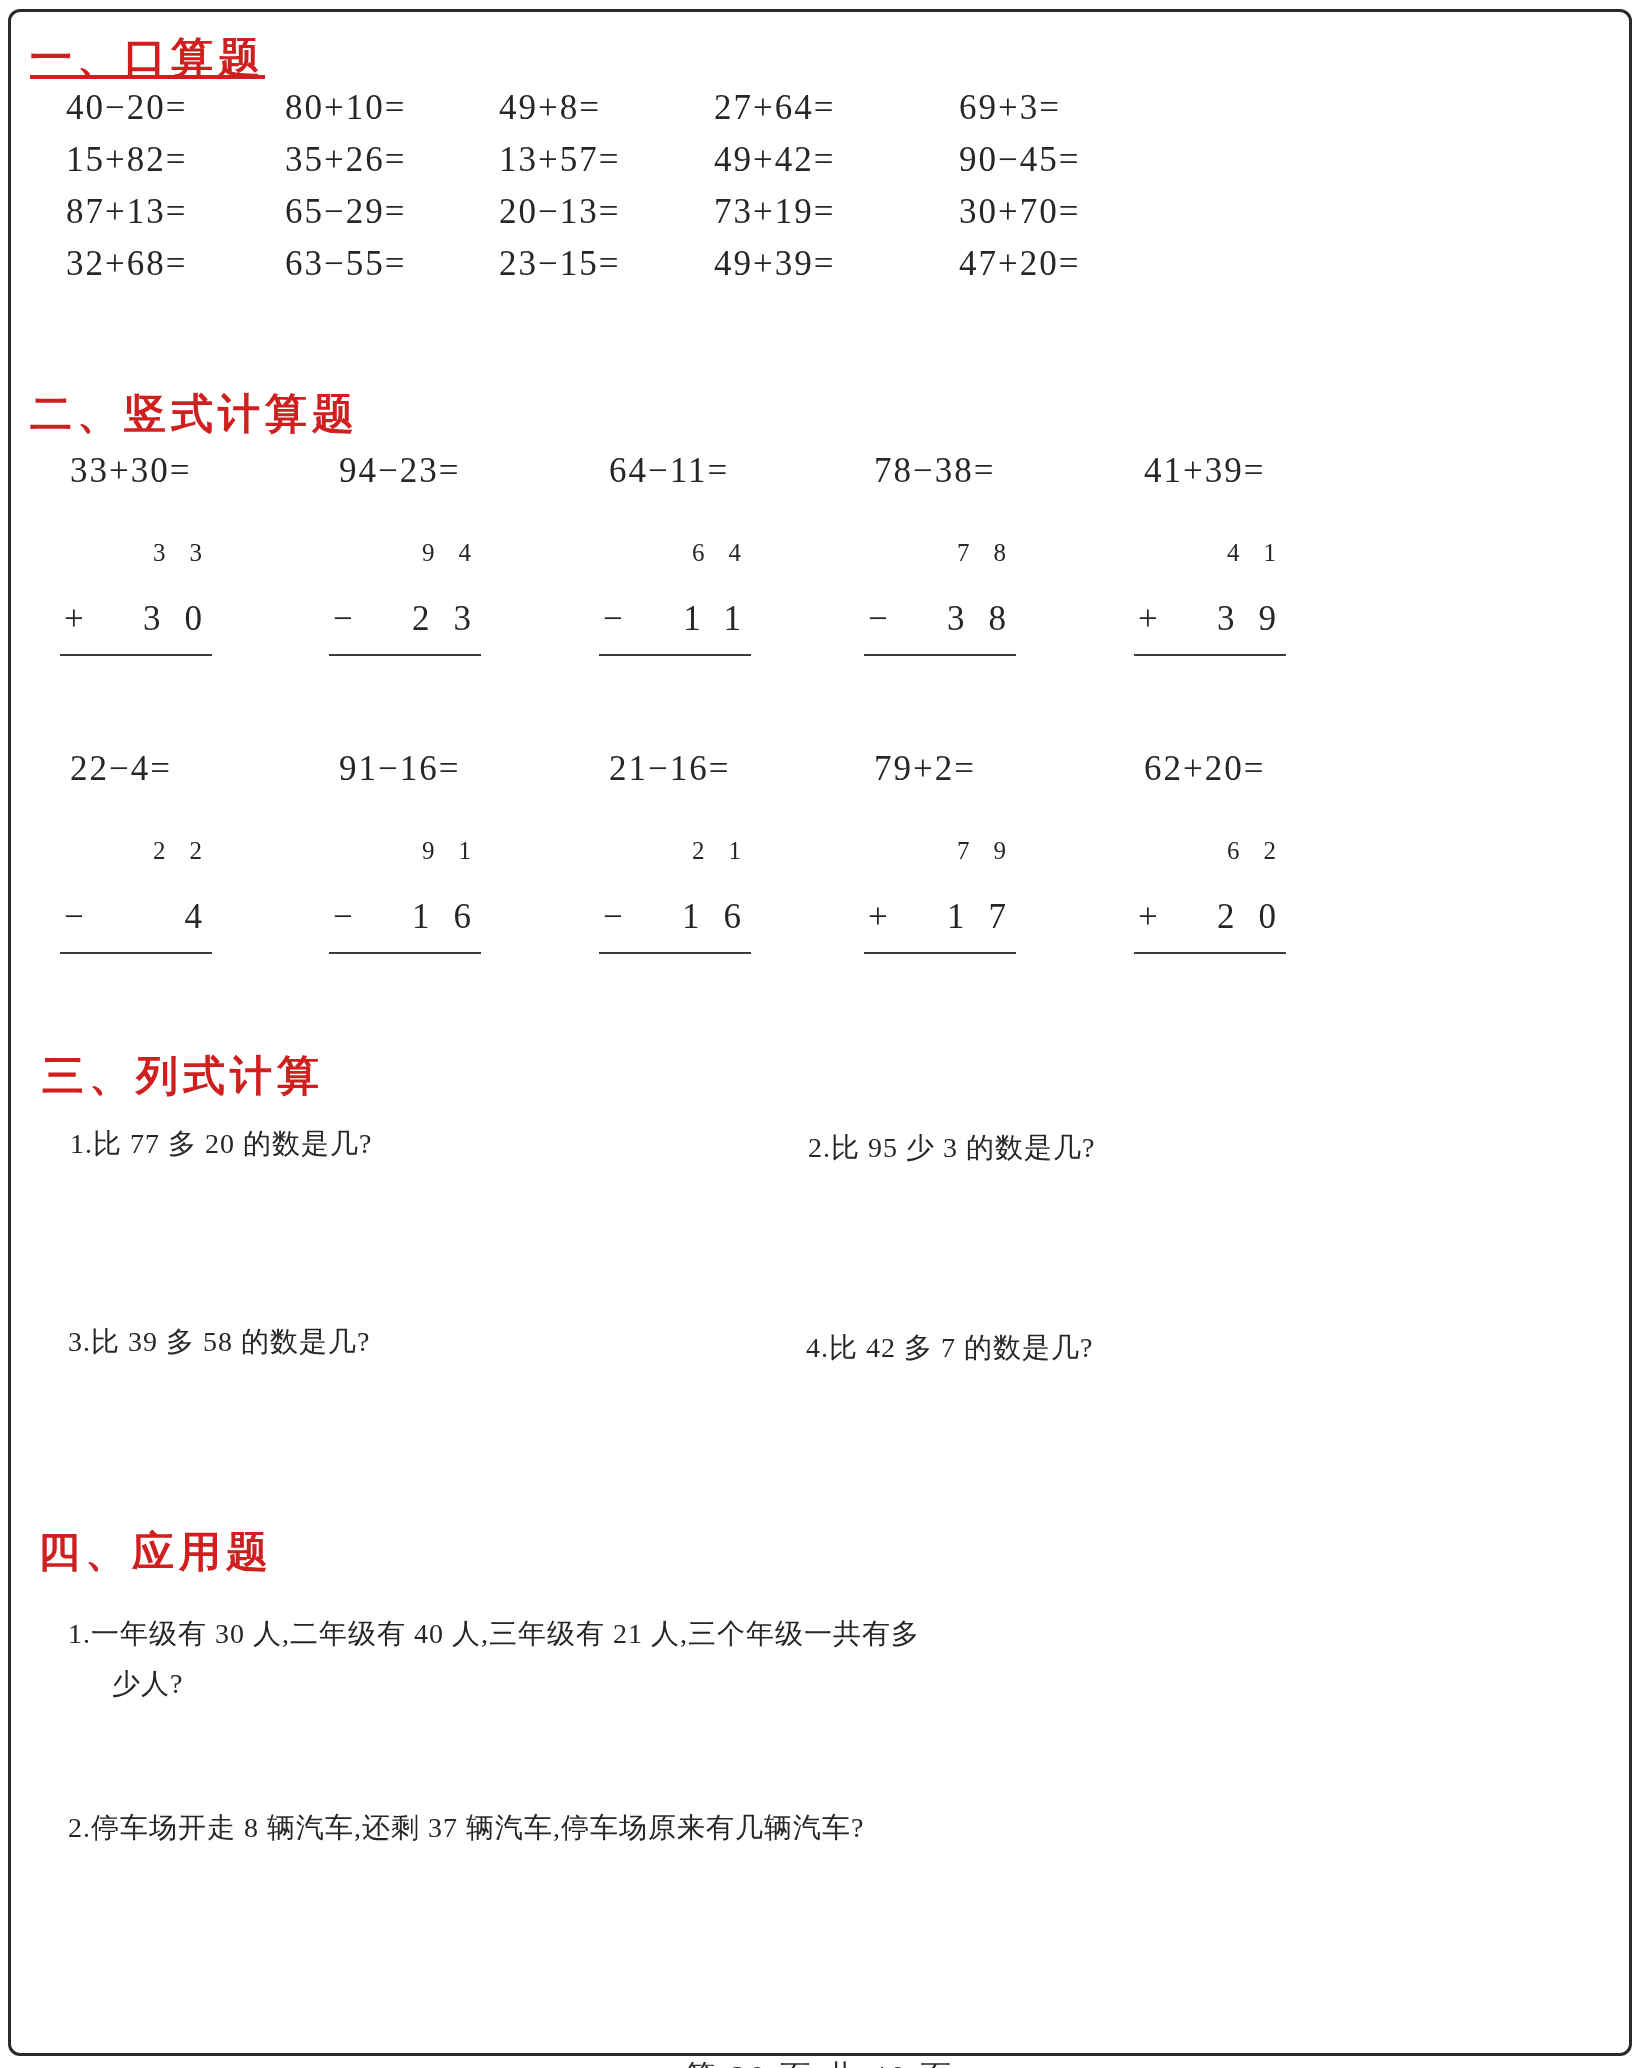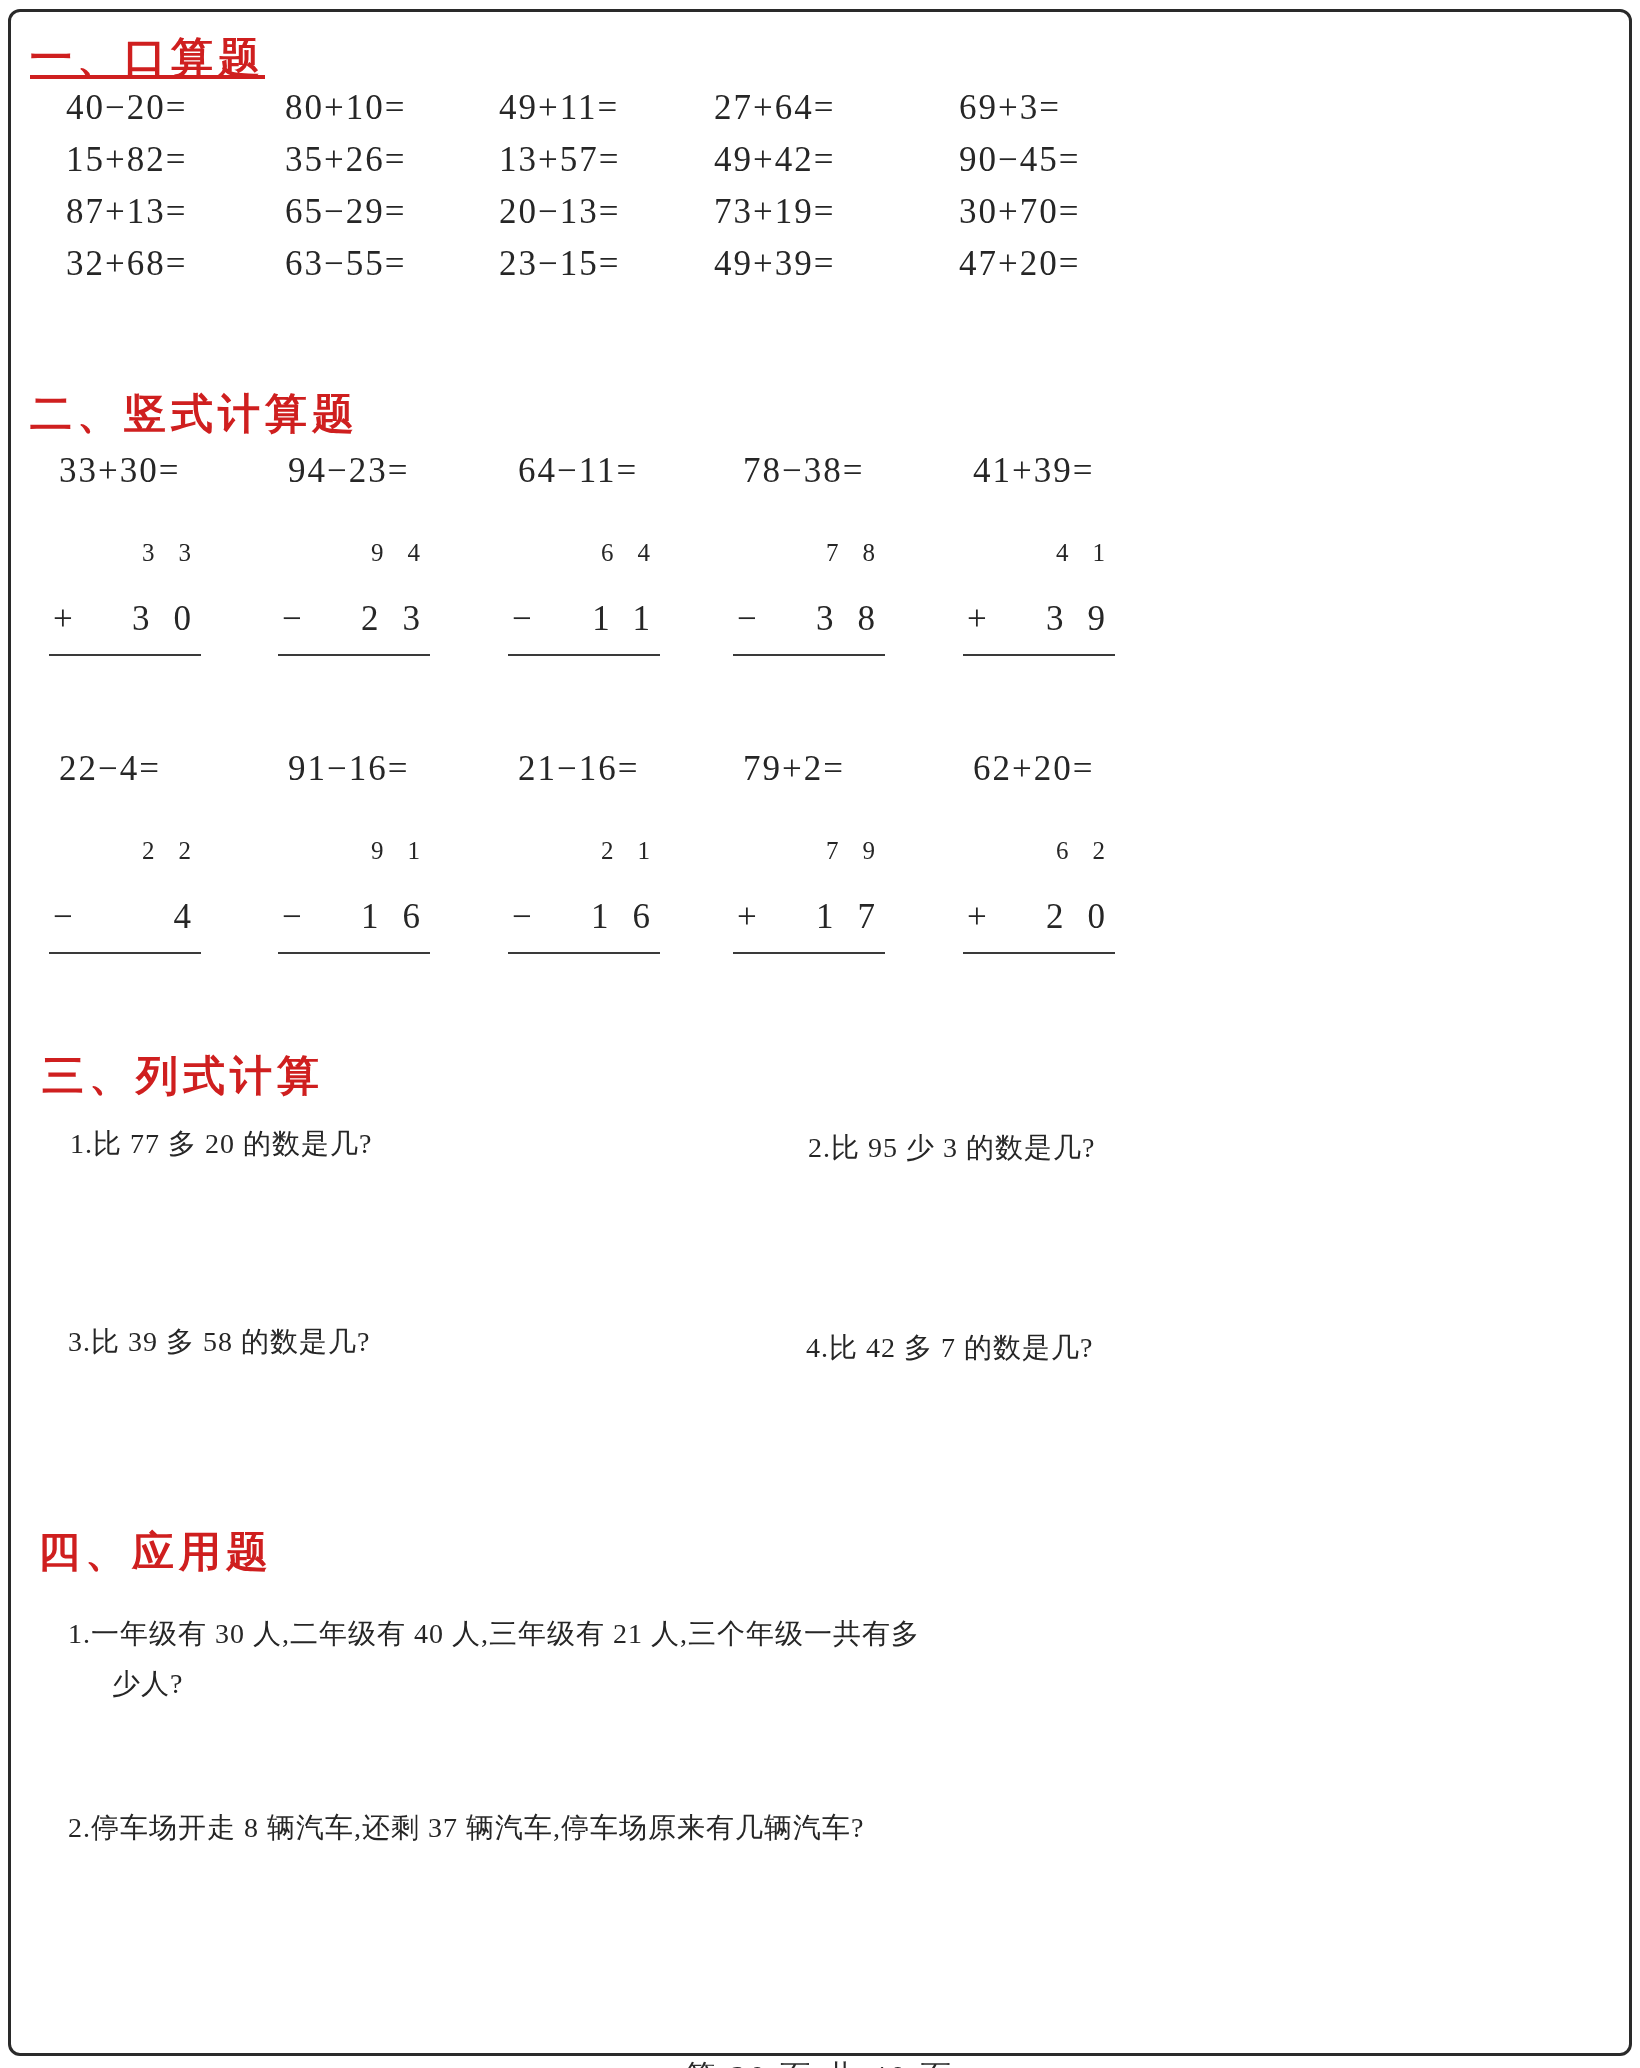--- a/index.html
+++ b/index.html
@@ -32,24 +32,25 @@
     display:grid;
     grid-template-columns:219px 214px 215px 245px 200px;
     grid-auto-rows:52px;
     font-size:35px;
     letter-spacing:2px;
     line-height:48px;
     white-space:nowrap;
   }
   
   .vgroup {
-    position:absolute; left:59px;
+    position:absolute; left:70px;
     display:grid;
     grid-template-columns:229px 230px 225px 230px 220px;
     white-space:nowrap;
+    gap:40px;
   }
   .vp-eq { font-size:35px; letter-spacing:2px; height:46px; line-height:46px; }
   .vp-box { width:152px; margin-left:-10px; margin-top:36px; }
   .vp-top {
     text-align:right; padding-right:10px;
     font-size:25px; height:46px; line-height:46px;
   }
   .vp-num { letter-spacing:24px; margin-right:-24px; }
   .vp-bot {
     margin-top:20px;
@@ -74,21 +75,21 @@
 </style>
 </head>
 <body>
 
 <div class="frame"></div>
 
 <h2 class="heading" style="left:30px; top:34px;text-decoration:underline;">一、口算题</h2>
 <div class="oral-grid">
   <span>40−20=</span>
   <span>80+10=</span>
-  <span>49+11=</span>
+  <span>49+8=</span>
   <span>27+64=</span>
   <span>69+3=</span>
   <span>15+82=</span>
   <span>35+26=</span>
   <span>13+57=</span>
   <span>49+42=</span>
   <span>90−45=</span>
   <span>87+13=</span>
   <span>65−29=</span>
   <span>20−13=</span>

